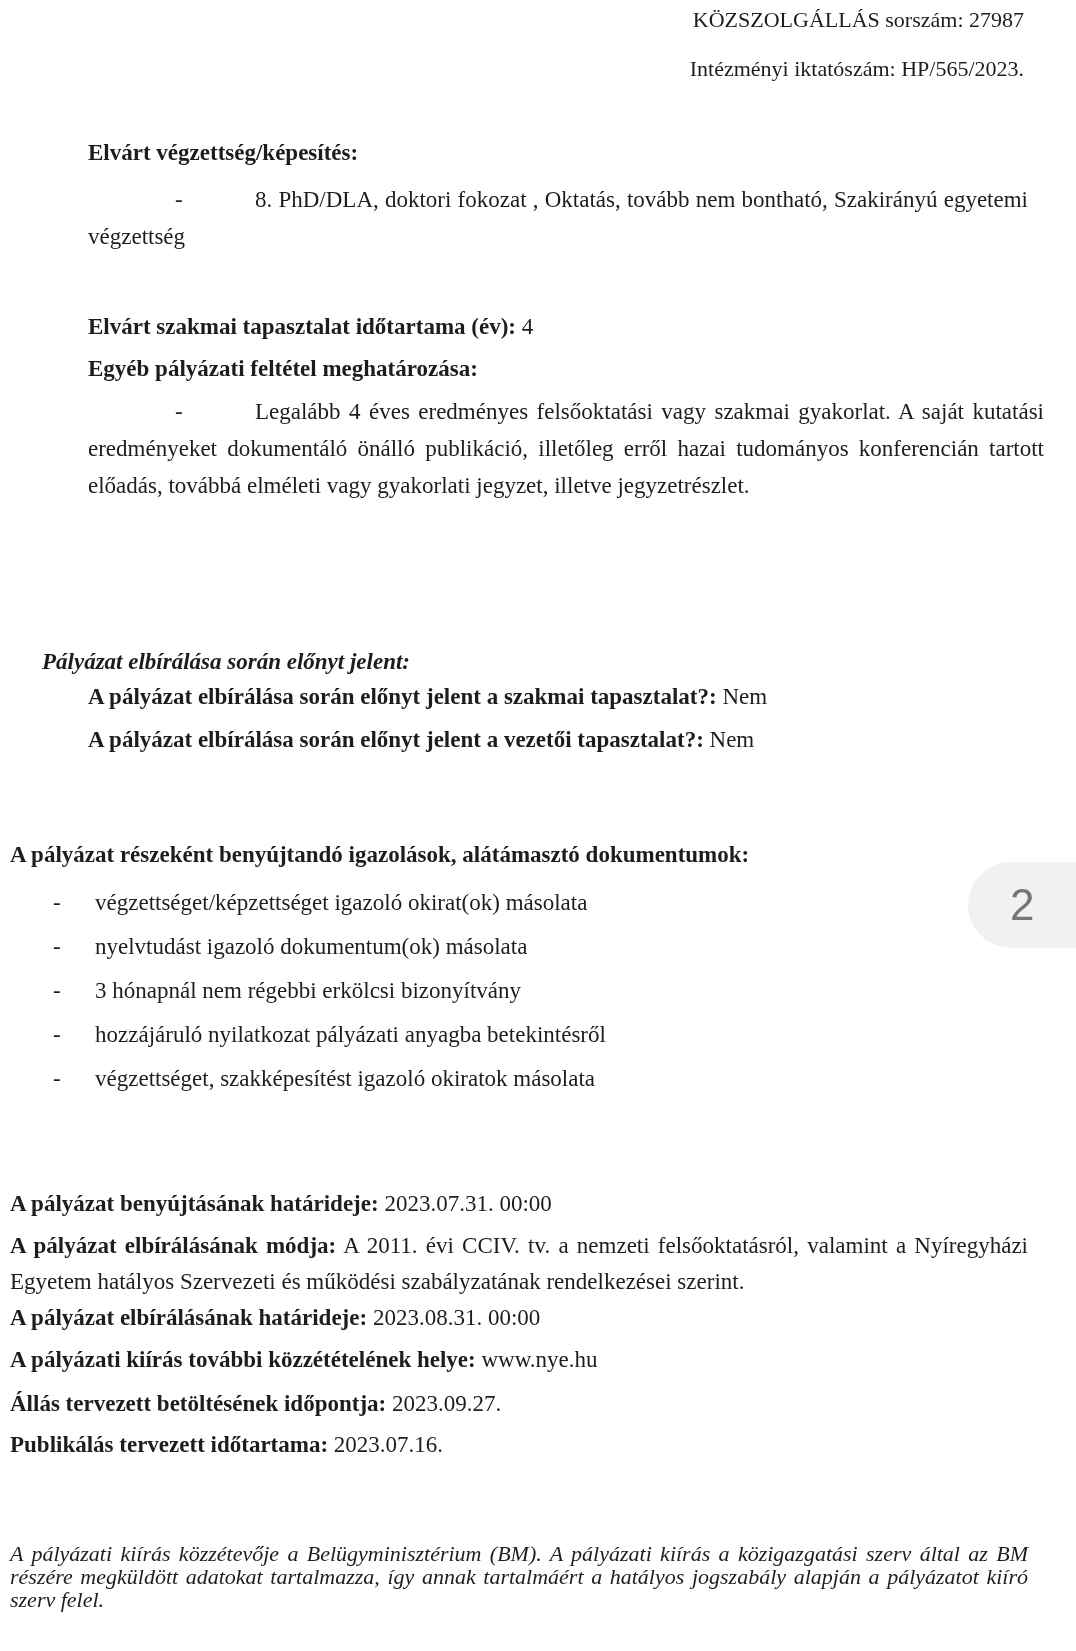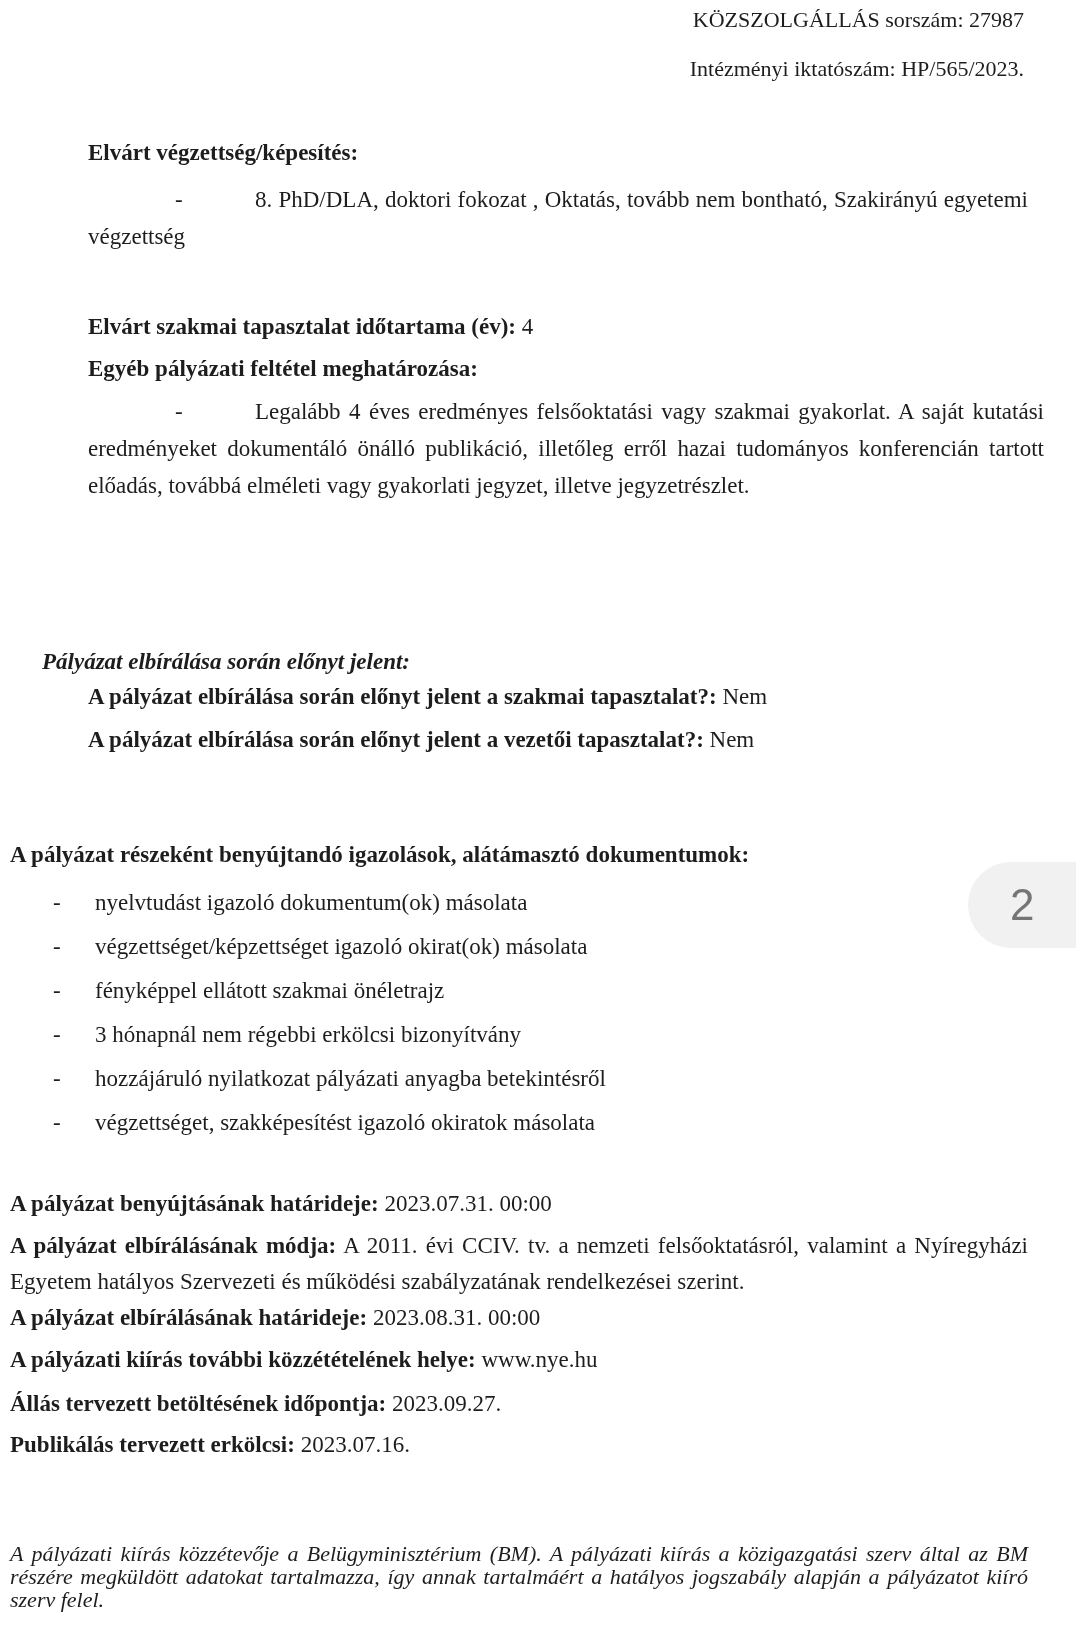--- a/index.html
+++ b/index.html
@@ -97,35 +97,34 @@
 
   <p id="sec-other-heading" class="abs b">Egyéb pályázati feltétel meghatározása:</p>
   <p id="sec-other-item" class="abs justify hang-deep"><span class="dash">-</span><span>Legalább 4 éves eredményes felsőoktatási vagy szakmai gyakorlat.  A saját kutatási eredményeket dokumentáló önálló publikáció, illetőleg erről hazai tudományos konferencián tartott előadás, továbbá elméleti vagy gyakorlati jegyzet, illetve jegyzetrészlet.</span></p>
 
   <p id="adv-heading" class="abs bi">Pályázat elbírálása során előnyt jelent:</p>
   <p id="adv-item-1" class="abs"><strong>A pályázat elbírálása során előnyt jelent a vezetői tapasztalat?:</strong> <span>Nem</span></p>
   <p id="adv-item-0" class="abs"><strong>A pályázat elbírálása során előnyt jelent a szakmai tapasztalat?:</strong> <span>Nem</span></p>
 
   <p id="docs-heading" class="abs b">A pályázat részeként benyújtandó igazolások, alátámasztó dokumentumok:</p>
   <div id="docs-list" class="abs">
+    <p class="doc-item hang-doc"><span class="dash">-</span><span>végzettséget/képzettséget igazoló  okirat(ok) másolata</span></p>
     <p class="doc-item hang-doc"><span class="dash">-</span><span>nyelvtudást igazoló dokumentum(ok) másolata</span></p>
-    <p class="doc-item hang-doc"><span class="dash">-</span><span>végzettséget/képzettséget igazoló  okirat(ok) másolata</span></p>
-    <p class="doc-item hang-doc"><span class="dash">-</span><span>fényképpel ellátott szakmai önéletrajz</span></p>
     <p class="doc-item hang-doc"><span class="dash">-</span><span>3 hónapnál nem régebbi erkölcsi bizonyítvány</span></p>
     <p class="doc-item hang-doc"><span class="dash">-</span><span>hozzájáruló nyilatkozat pályázati anyagba betekintésről</span></p>
     <p class="doc-item hang-doc"><span class="dash">-</span><span>végzettséget, szakképesítést igazoló okiratok másolata</span></p>
   </div>
 
   <div id="details" class="abs">
     <p class="kv kv-0"><strong>A pályázat benyújtásának határideje:</strong> <span>2023.07.31. 00:00</span></p>
     <p class="kv kv-1 justify"><strong>A pályázat elbírálásának módja:</strong> <span>A 2011. évi CCIV. tv. a nemzeti felsőoktatásról, valamint a Nyíregyházi Egyetem hatályos Szervezeti és működési szabályzatának rendelkezései szerint.</span></p>
     <p class="kv kv-2"><strong>A pályázat elbírálásának határideje:</strong> <span>2023.08.31. 00:00</span></p>
     <p class="kv kv-3"><strong>A pályázati kiírás további közzétételének helye:</strong> <span>www.nye.hu</span></p>
     <p class="kv kv-4"><strong>Állás tervezett betöltésének időpontja:</strong> <span>2023.09.27.</span></p>
-    <p class="kv kv-5"><strong>Publikálás tervezett erkölcsi:</strong> <span>2023.07.16.</span></p>
+    <p class="kv kv-5"><strong>Publikálás tervezett időtartama:</strong> <span>2023.07.16.</span></p>
   </div>
 
   <p id="footer" class="abs justify">A pályázati kiírás közzétevője a Belügyminisztérium (BM). A pályázati kiírás a közigazgatási szerv által az BM részére megküldött adatokat tartalmazza, így annak tartalmáért a hatályos jogszabály alapján a pályázatot kiíró szerv felel.</p>
 
   <div id="page-badge" class="abs">
     <span class="num">2</span>
   </div>
 
 </div>
 

